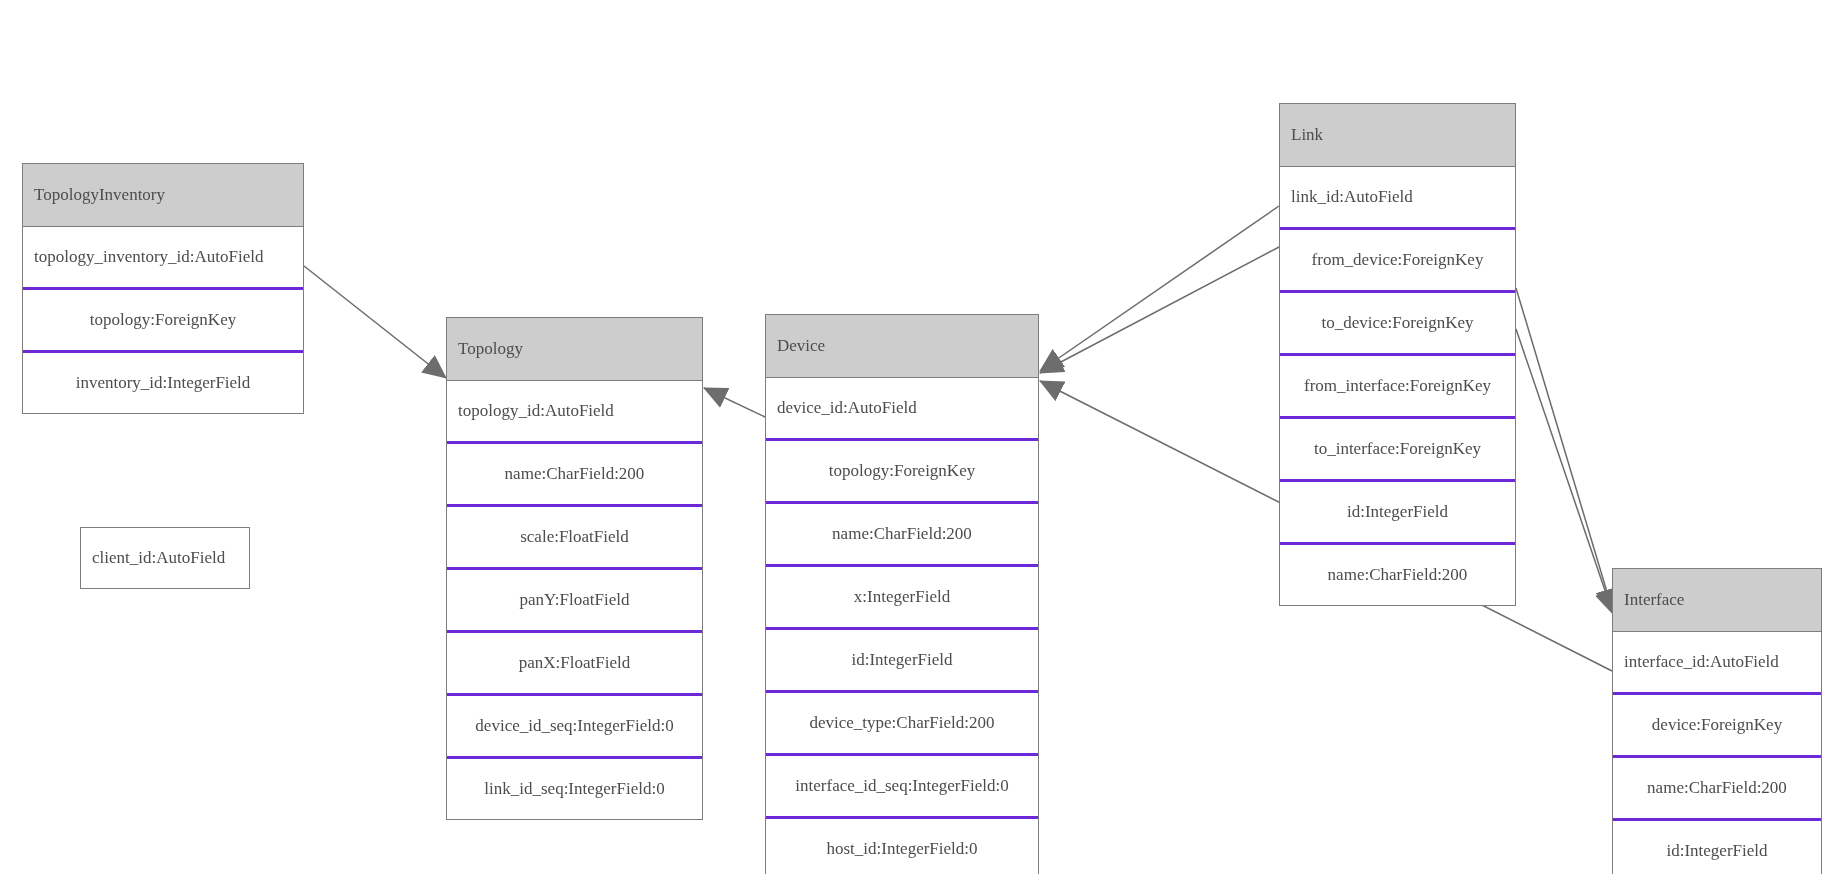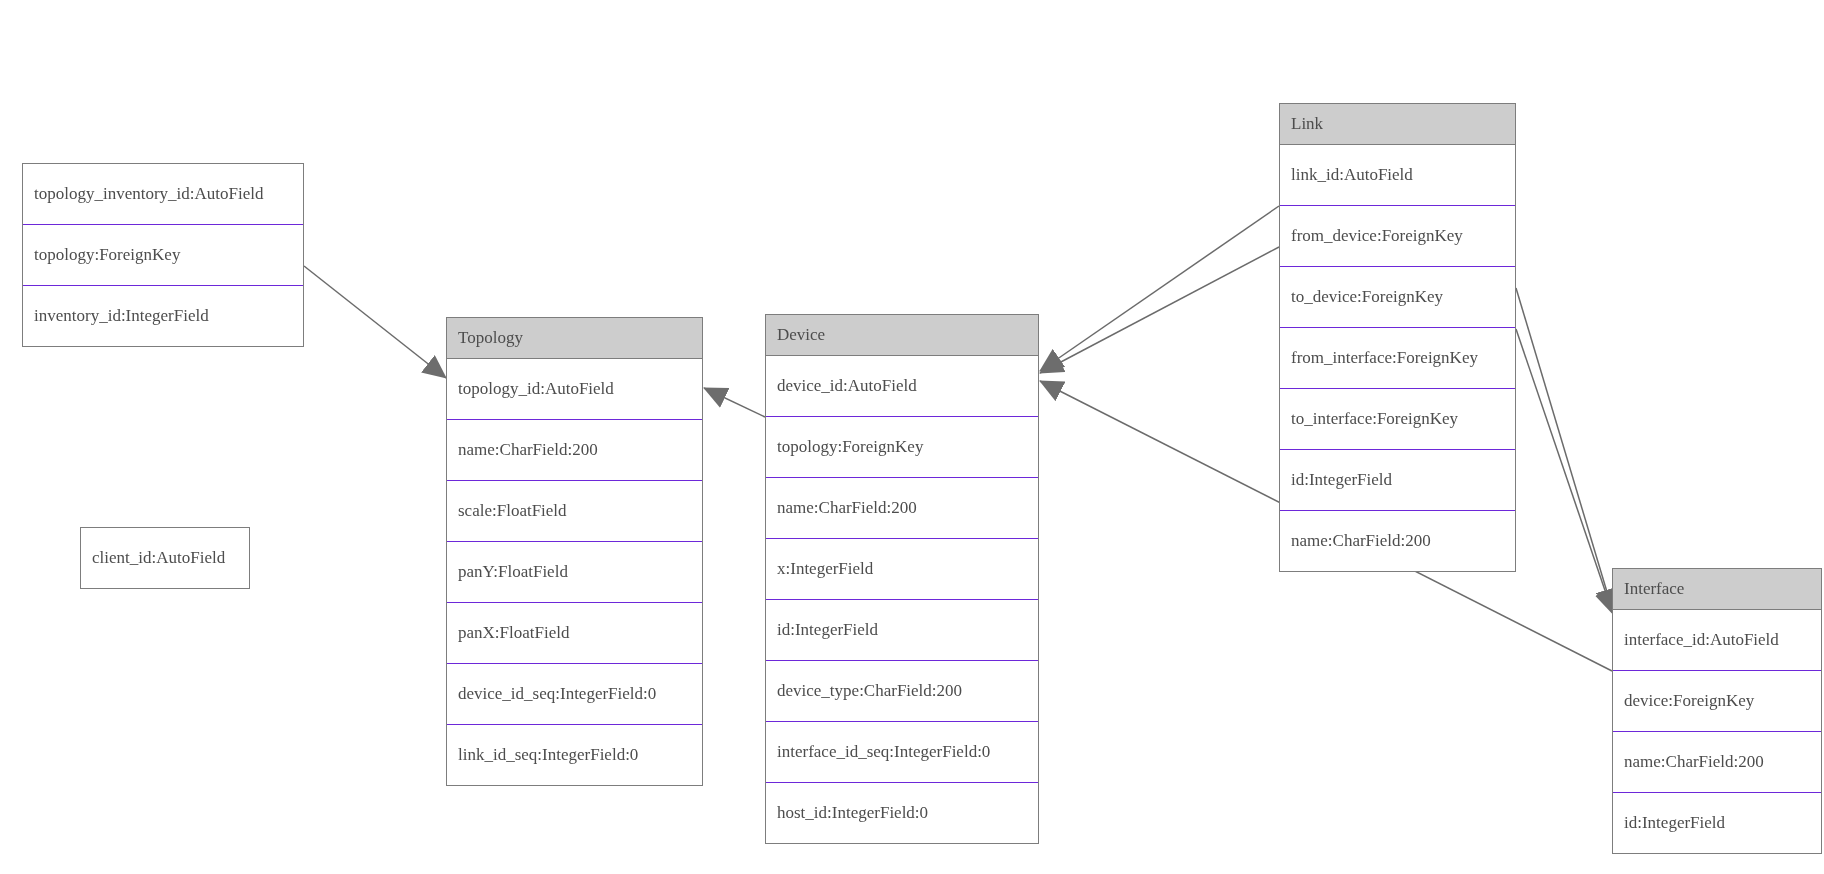--- a/index.html
+++ b/index.html
@@ -30,38 +30,39 @@
     position: absolute;
     z-index: 2;
     background: #ffffff;
     border: 1px solid #7d7d7d;
     color: #4d4d4d;
     box-sizing: content-box;
   }
   .entity-header {
     height: 40px;
     line-height: 40px;
-    padding: 0 11px;
+    padding: 11px 11px;
     background: #cdcdcd;
     border-bottom: 1px solid #7d7d7d;
     font-size: 17px;
     white-space: nowrap;
     overflow: hidden;
   }
   .entity-field {
     height: 40px;
     line-height: 40px;
     padding: 10px 11px;
     font-size: 17px;
     white-space: nowrap;
     overflow: hidden;
     background: #ffffff;
   }
   .entity-field + .entity-field {
-    border-top: 1px solid #6d28d9;
+    border-top: 3px solid #6d28d9;
+    text-align: center;
   }
 </style>
 </head>
 <body style="background: rgb(255, 255, 255);">
 
 <div class="canvas">
   <svg class="connections-layer" width="1824" height="874" viewBox="0 0 1824 874" xmlns="http://www.w3.org/2000/svg">
     <defs>
       <marker id="arrowhead" viewBox="0 0 24 22" markerWidth="24" markerHeight="22" refX="23" refY="11" orient="auto" markerUnits="userSpaceOnUse">
         <path d="M0,0 L24,11 L0,22 Z" fill="#6d6d6d"></path>
@@ -72,20 +73,21 @@
         <line x1="765" y1="417" x2="704" y2="388" marker-end="url(#arrowhead)" stroke="#6b6b6b"></line>
         <line x1="1279" y1="206" x2="1040" y2="371" marker-end="url(#arrowhead)" stroke="#6b6b6b"></line>
         <line x1="1279" y1="247" x2="1040" y2="373" marker-end="url(#arrowhead)" stroke="#6b6b6b"></line>
         <line x1="1516" y1="288" x2="1613" y2="612" marker-end="url(#arrowhead)" stroke="#6b6b6b"></line>
         <line x1="1516" y1="329" x2="1613" y2="614" marker-end="url(#arrowhead)" stroke="#6b6b6b"></line>
         <line x1="1612" y1="671" x2="1040" y2="381" marker-end="url(#arrowhead)" stroke="#6b6b6b"></line>
       </g>
   </svg>
   <div id="entities">
       <div class="entity" style="left: 22px; top: 163px; width: 280px;">
+        <div class="entity-header">TopologyInventory</div>
         <div class="entity-field">topology_inventory_id:AutoField</div>
         <div class="entity-field">topology:ForeignKey</div>
         <div class="entity-field">inventory_id:IntegerField</div>
       </div>
       <div class="entity" style="left: 446px; top: 317px; width: 255px;">
         <div class="entity-header">Topology</div>
         <div class="entity-field">topology_id:AutoField</div>
         <div class="entity-field">name:CharField:200</div>
         <div class="entity-field">scale:FloatField</div>
         <div class="entity-field">panY:FloatField</div>

